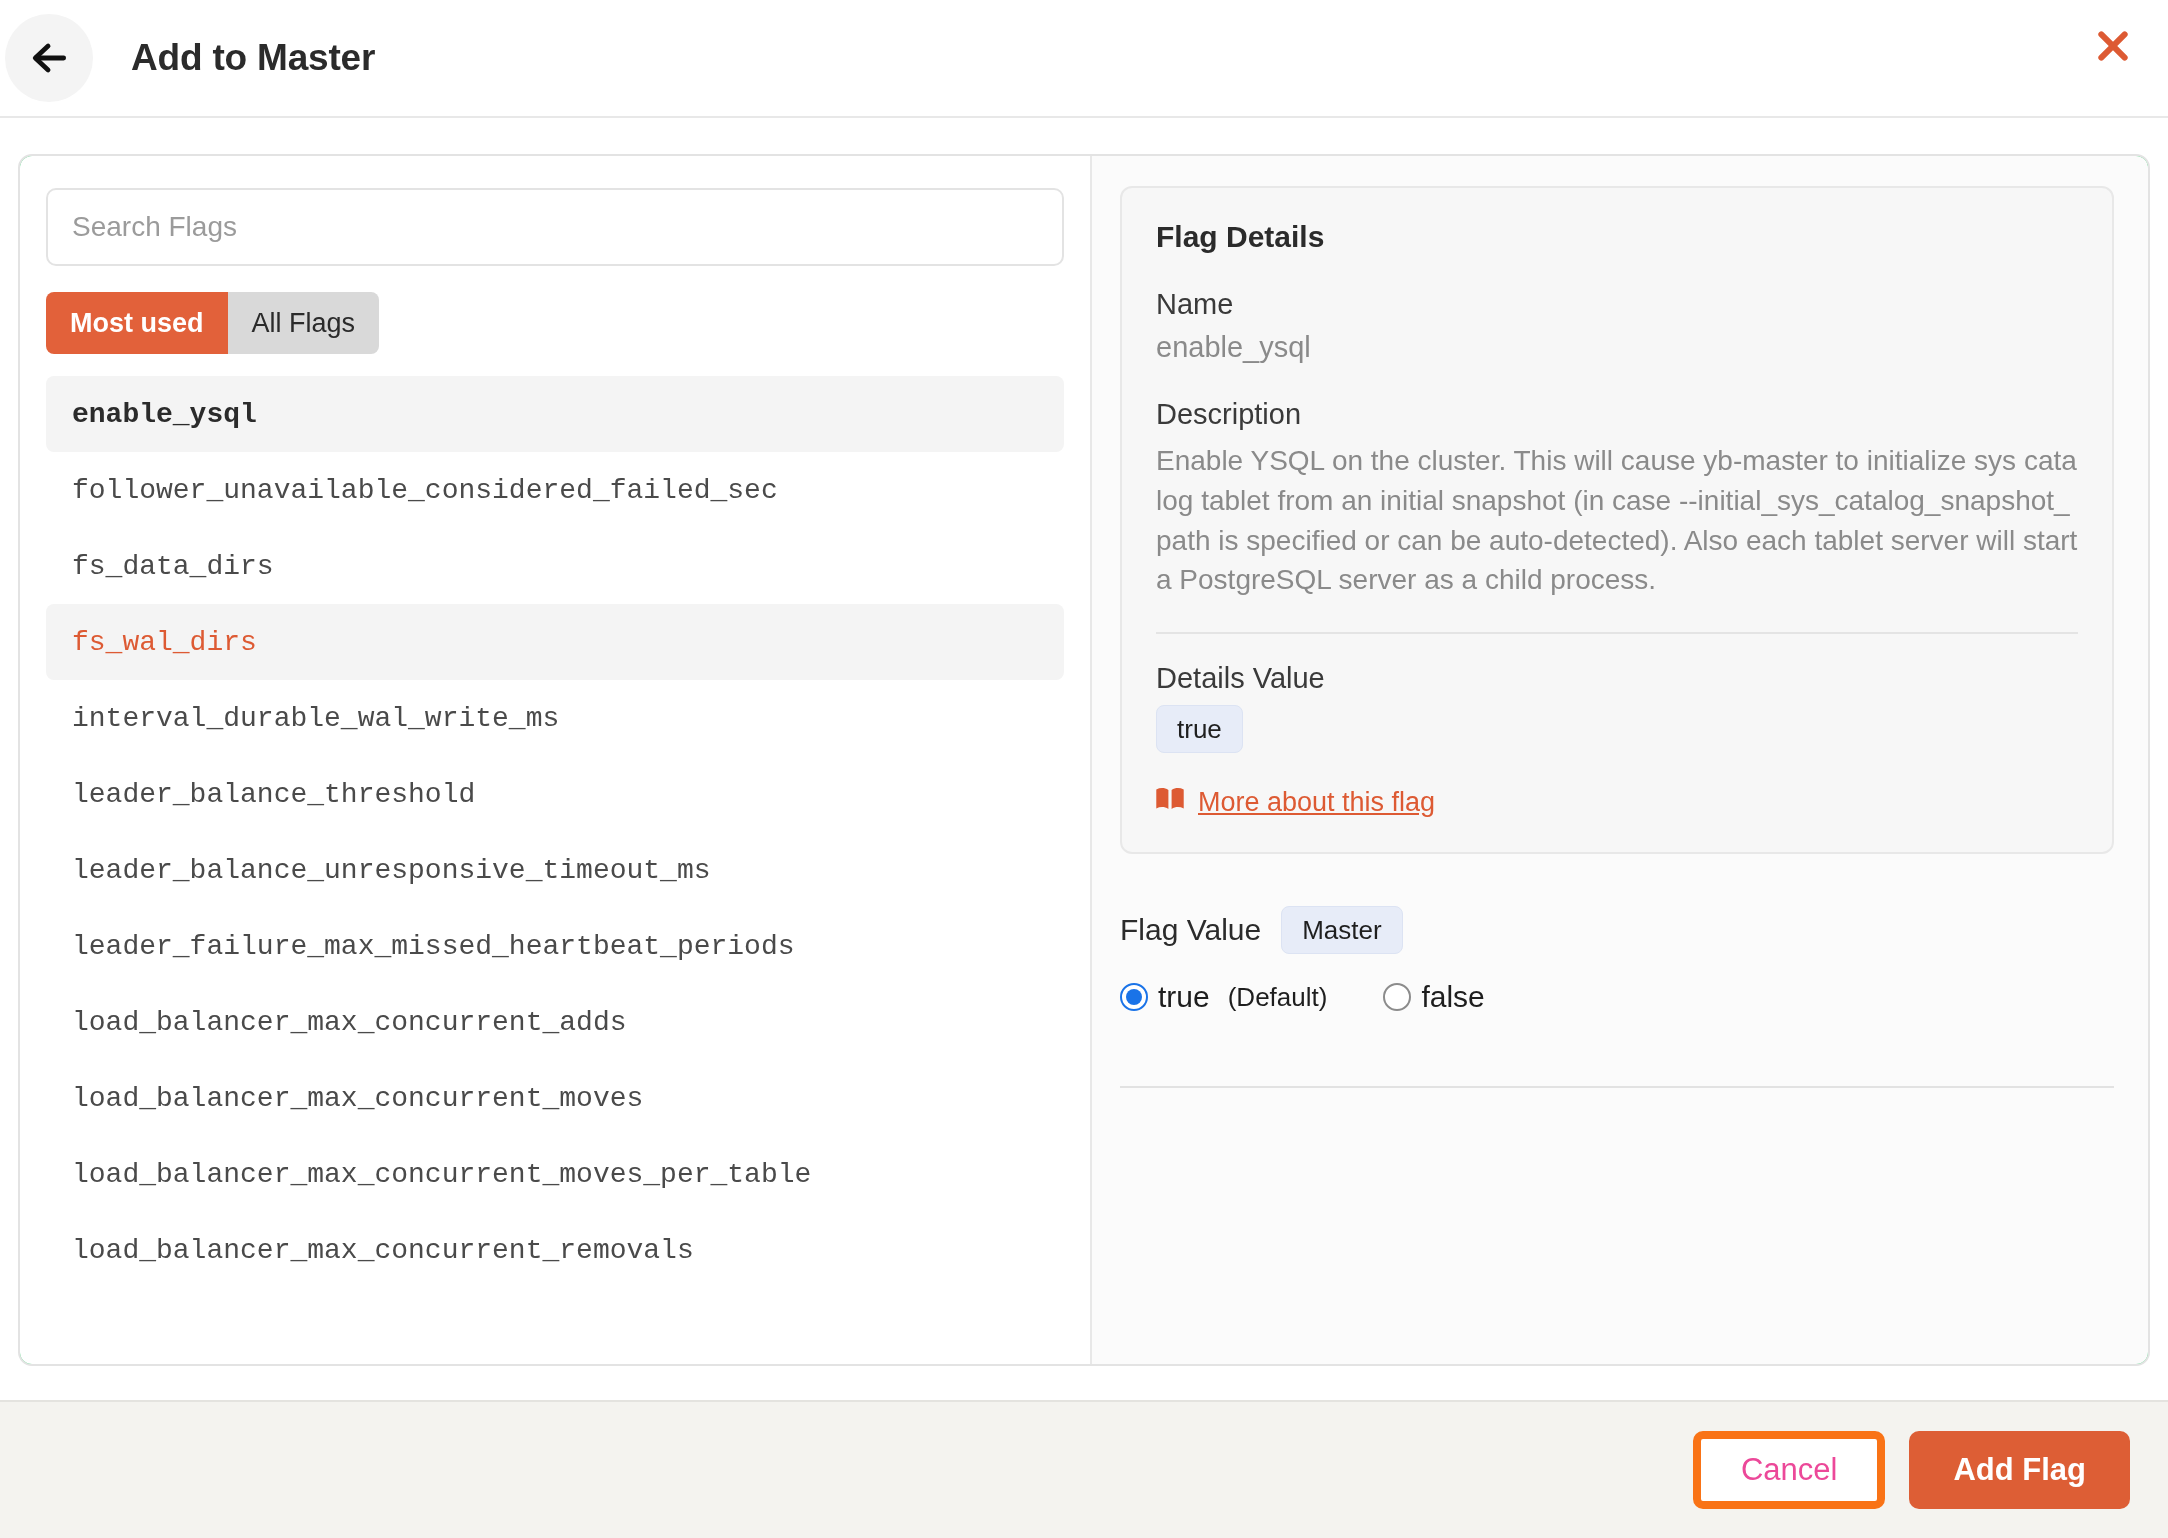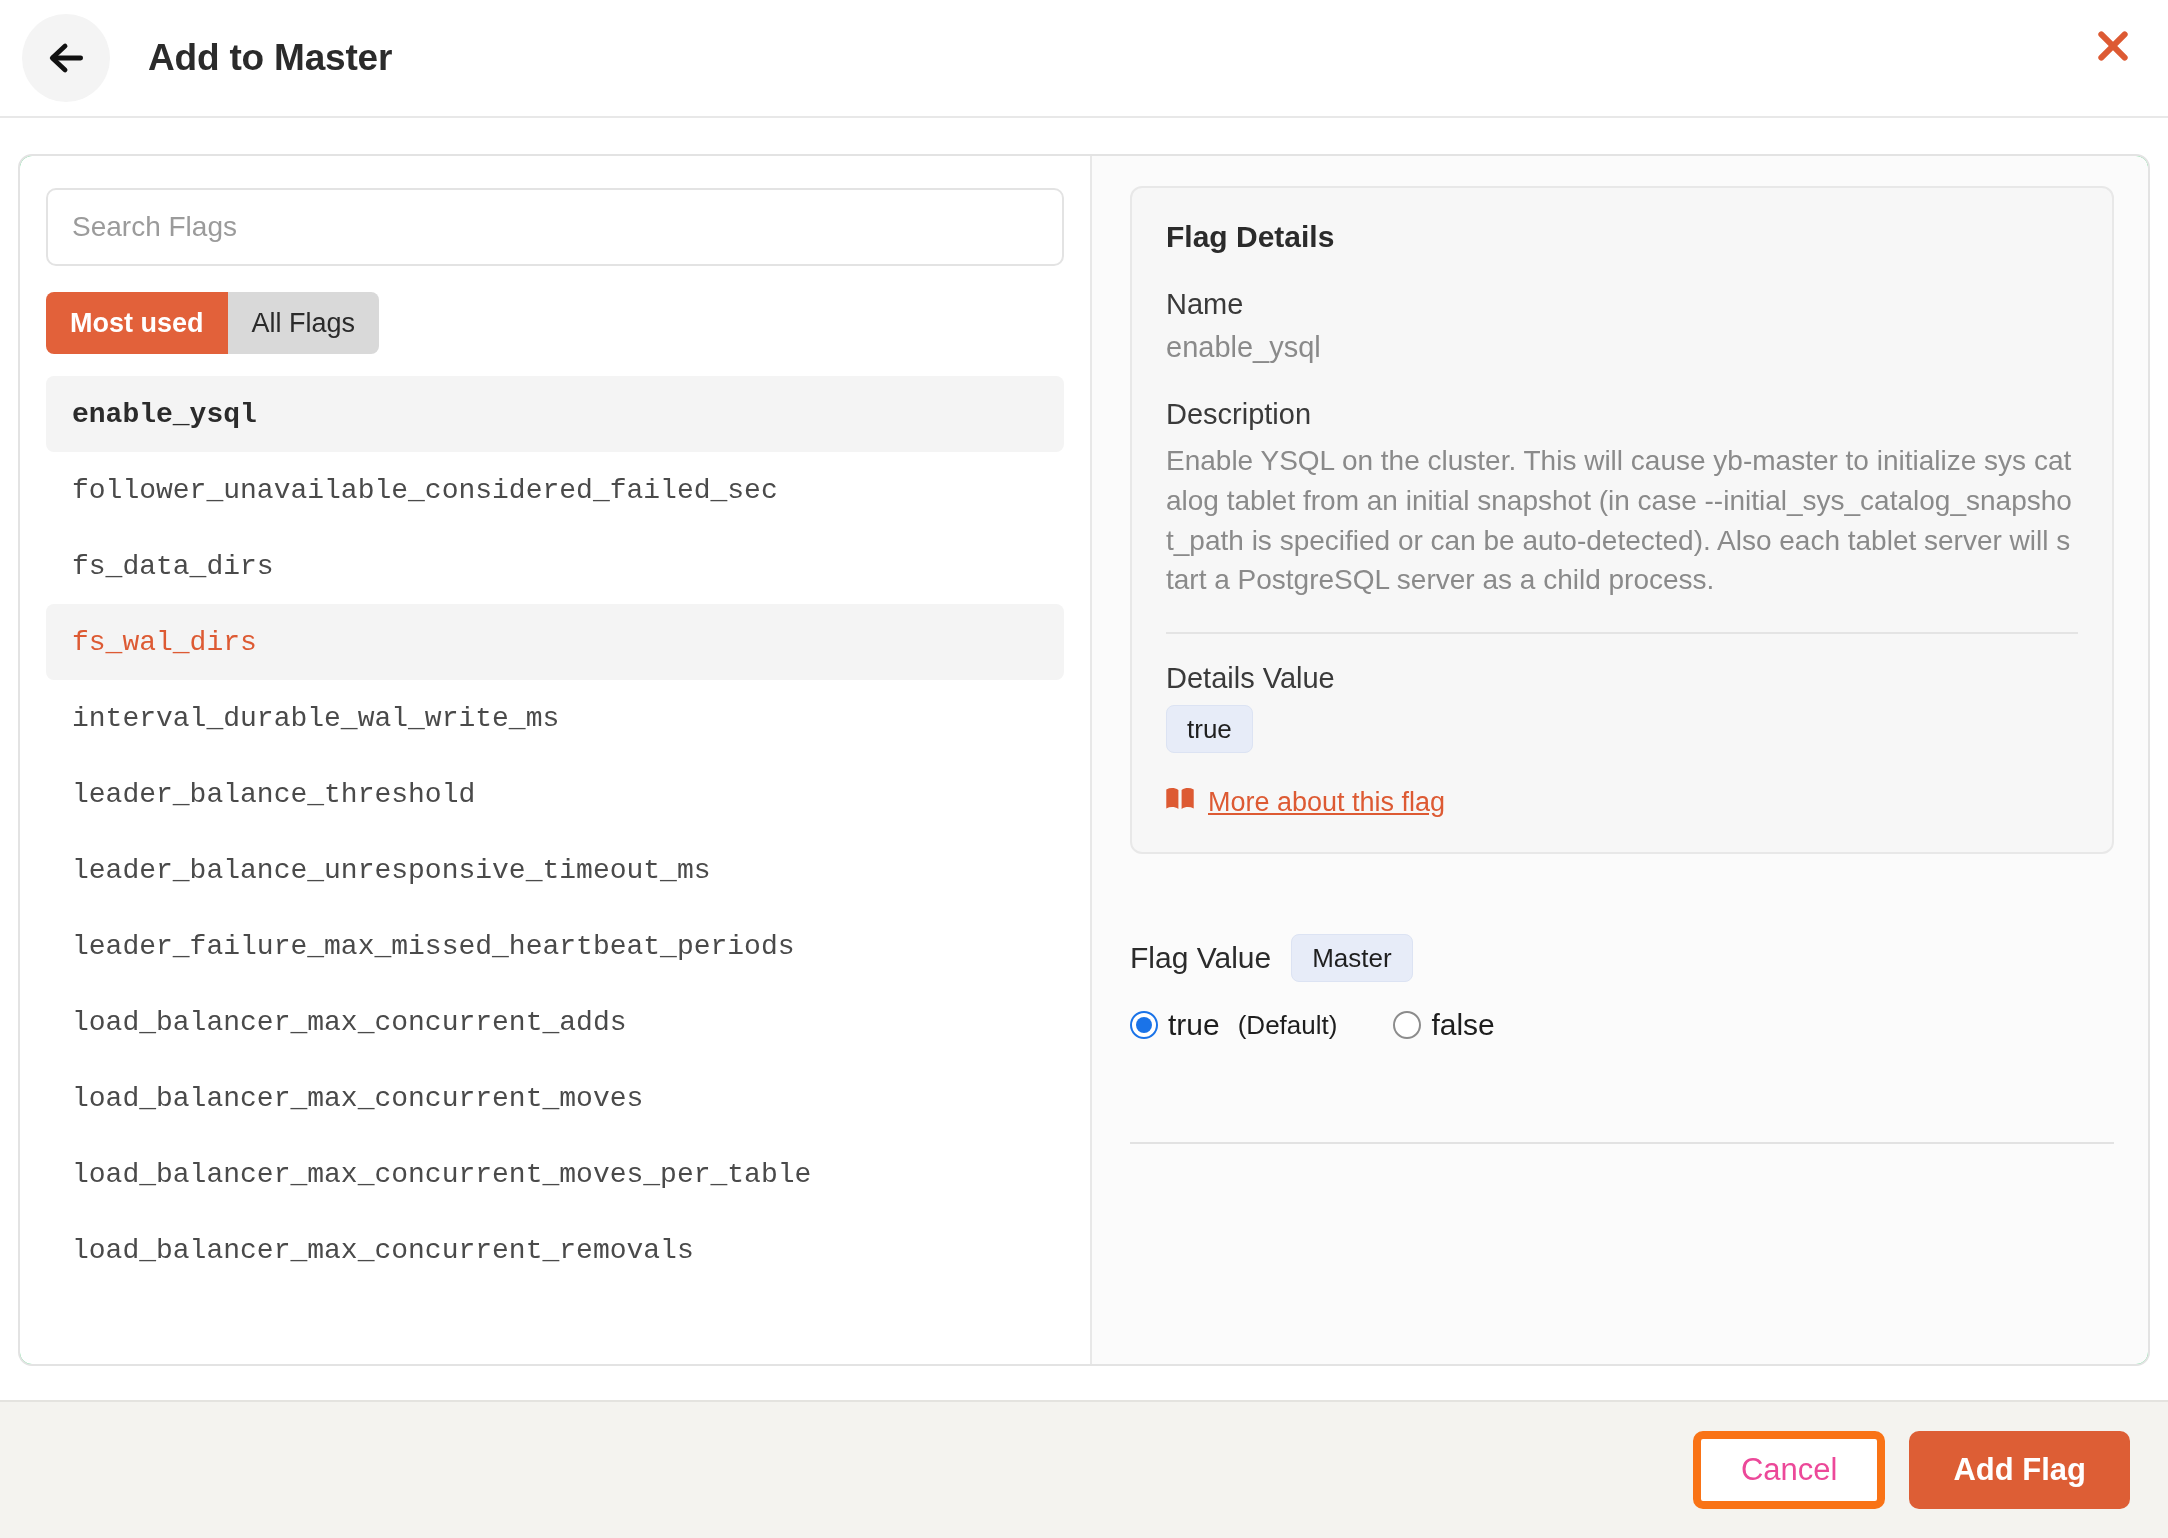--- a/index.html
+++ b/index.html
@@ -8,21 +8,21 @@
     background: #ffffff;
     font-family: "Liberation Sans", sans-serif;
     overflow: hidden;
   }
   .app { position: relative; width: 2168px; height: 1538px; background:#fff; display:flex; flex-direction:column; }
 
   
   .header {
     height: 118px; flex: 0 0 118px;
     display: flex; align-items: center;
-    padding: 0 40px 0 22px;
+    padding: 0 40px 0 5px;
     border-bottom: 2px solid #E8E8E8;
     background: #fff;
     position: relative;
   }
   .back-btn {
     width: 88px; height: 88px; border-radius: 50%;
     background: #F4F4F4; border: none;
     display: flex; align-items: center; justify-content: center;
     cursor: pointer; flex: 0 0 88px;
   }
@@ -114,23 +114,23 @@
   }
   .flag-item.hovered {
     background: #F4F4F4;
     color: #DD5A33;
   }
 
   
   .right-pane {
     flex: 1 1 auto;
     background: #FBFBFB;
-    padding: 30px 34px 0 38px;
+    padding: 30px 34px 0 28px;
     min-width: 0;
-    display: flex; flex-direction: column; gap: 28px;
+    display: flex; flex-direction: column;
   }
   .details-card {
     border: 2px solid #E8E8E8; border-radius: 12px;
     background: #F7F7F7;
     padding: 32px 34px 34px 34px;
   }
   .details-title {
     font-size: 30px; font-weight: bold; color: #2B2B2B;
     margin-bottom: 34px;
   }

